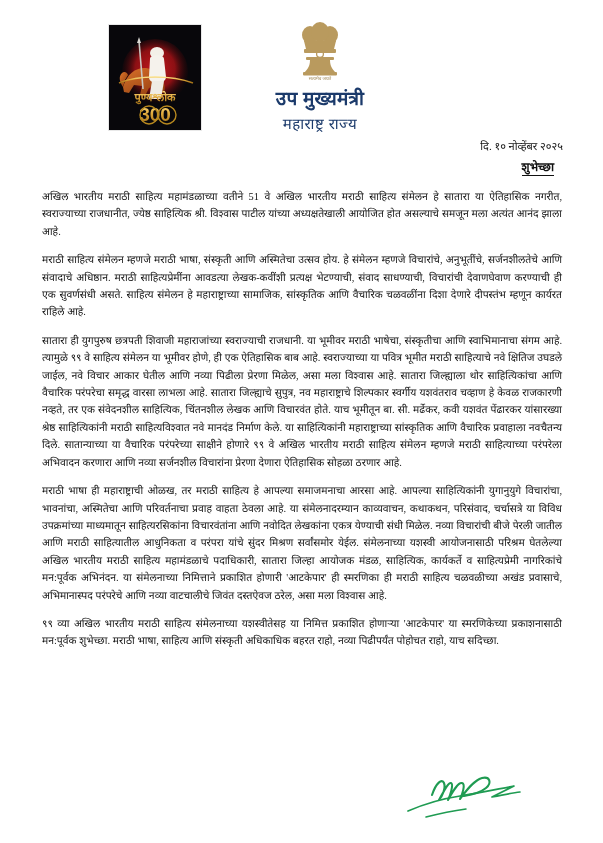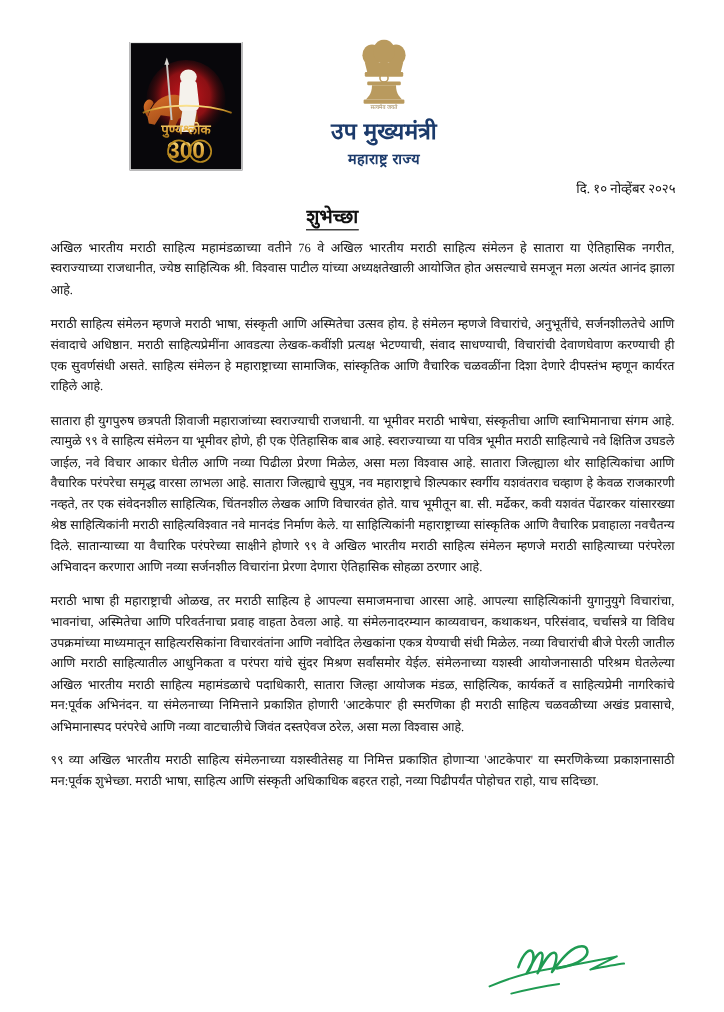--- a/index.html
+++ b/index.html
@@ -21,21 +21,20 @@
     height: 843px;
     position: relative;
     box-sizing: border-box;
     background: #ffffff;
   }
 
   
   .header {
     position: relative;
     height: 136px;
-    margin-top: 11px;
   }
   .logo-commemorative {
     position: absolute;
     left: 108px;
     top: 24px;
     width: 92px;
     height: 105px;
     background: #07060a;
     border: 1px solid #e8e8e8;
     overflow: hidden;
@@ -58,22 +57,22 @@
   .dept-title {
     margin-top: 5px;
     font-size: 19px;
     font-weight: bold;
     color: #1b3a6b;
     font-family: "Liberation Sans", sans-serif;
     letter-spacing: .2px;
   }
   .dept-sub {
     margin-top: 2px;
-    font-size: 12px;
-    font-weight: bold;
+    font-size: 15px;
+    font-weight: normal;
     color: #1b3a6b;
     font-family: "Liberation Sans", sans-serif;
     letter-spacing: .4px;
   }
 
   
   .date-line {
     position: absolute;
     right: 40px;
     top: 138px;
@@ -81,22 +80,22 @@
     color: #141414;
     font-family: "Liberation Serif", serif;
   }
 
   
   .doc-title {
     position: absolute;
     top: 158px;
     left: 0;
     width: 554px;
-    text-align: center;
-    font-size: 16px;
+    text-align: right;
+    font-size: 12px;
     font-weight: bold;
     color: #101010;
   }
   .doc-title span {
     border-bottom: 1px solid #101010;
     padding-bottom: 1px;
   }
 
   
   .body-wrap {
@@ -209,21 +208,21 @@
     </div>
   </div>
 
   <div class="date-line">दि. १० नोव्हेंबर २०२५</div>
 
   <div class="doc-title">
     <span>शुभेच्छा</span>
   </div>
 
   <div class="body-wrap">
-    <p class="para">अखिल भारतीय मराठी साहित्य महामंडळाच्या वतीने 76 वे अखिल भारतीय मराठी साहित्य संमेलन हे सातारा या ऐतिहासिक नगरीत, स्वराज्याच्या राजधानीत, ज्येष्ठ साहित्यिक श्री. विश्वास पाटील यांच्या अध्यक्षतेखाली आयोजित होत असल्याचे समजून मला अत्यंत आनंद झाला आहे.</p>
+    <p class="para">अखिल भारतीय मराठी साहित्य महामंडळाच्या वतीने 51 वे अखिल भारतीय मराठी साहित्य संमेलन हे सातारा या ऐतिहासिक नगरीत, स्वराज्याच्या राजधानीत, ज्येष्ठ साहित्यिक श्री. विश्वास पाटील यांच्या अध्यक्षतेखाली आयोजित होत असल्याचे समजून मला अत्यंत आनंद झाला आहे.</p>
     <p class="para">मराठी साहित्य संमेलन म्हणजे मराठी भाषा, संस्कृती आणि अस्मितेचा उत्सव होय. हे संमेलन म्हणजे विचारांचे, अनुभूतींचे, सर्जनशीलतेचे आणि संवादाचे अधिष्ठान. मराठी साहित्यप्रेमींना आवडत्या लेखक-कवींशी प्रत्यक्ष भेटण्याची, संवाद साधण्याची, विचारांची देवाणघेवाण करण्याची ही एक सुवर्णसंधी असते. साहित्य संमेलन हे महाराष्ट्राच्या सामाजिक, सांस्कृतिक आणि वैचारिक चळवळींना दिशा देणारे दीपस्तंभ म्हणून कार्यरत राहिले आहे.</p>
     <p class="para">सातारा ही युगपुरुष छत्रपती शिवाजी महाराजांच्या स्वराज्याची राजधानी. या भूमीवर मराठी भाषेचा, संस्कृतीचा आणि स्वाभिमानाचा संगम आहे. त्यामुळे ९९ वे साहित्य संमेलन या भूमीवर होणे, ही एक ऐतिहासिक बाब आहे. स्वराज्याच्या या पवित्र भूमीत मराठी साहित्याचे नवे क्षितिज उघडले जाईल, नवे विचार आकार घेतील आणि नव्या पिढीला प्रेरणा मिळेल, असा मला विश्वास आहे. सातारा जिल्ह्याला थोर साहित्यिकांचा आणि वैचारिक परंपरेचा समृद्ध वारसा लाभला आहे. सातारा जिल्ह्याचे सुपुत्र, नव महाराष्ट्राचे शिल्पकार स्वर्गीय यशवंतराव चव्हाण हे केवळ राजकारणी नव्हते, तर एक संवेदनशील साहित्यिक, चिंतनशील लेखक आणि विचारवंत होते. याच भूमीतून बा. सी. मर्ढेकर, कवी यशवंत पेंढारकर यांसारख्या श्रेष्ठ साहित्यिकांनी मराठी साहित्यविश्वात नवे मानदंड निर्माण केले. या साहित्यिकांनी महाराष्ट्राच्या सांस्कृतिक आणि वैचारिक प्रवाहाला नवचैतन्य दिले. सातान्याच्या या वैचारिक परंपरेच्या साक्षीने होणारे ९९ वे अखिल भारतीय मराठी साहित्य संमेलन म्हणजे मराठी साहित्याच्या परंपरेला अभिवादन करणारा आणि नव्या सर्जनशील विचारांना प्रेरणा देणारा ऐतिहासिक सोहळा ठरणार आहे.</p>
     <p class="para">मराठी भाषा ही महाराष्ट्राची ओळख, तर मराठी साहित्य हे आपल्या समाजमनाचा आरसा आहे. आपल्या साहित्यिकांनी युगानुयुगे विचारांचा, भावनांचा, अस्मितेचा आणि परिवर्तनाचा प्रवाह वाहता ठेवला आहे. या संमेलनादरम्यान काव्यवाचन, कथाकथन, परिसंवाद, चर्चासत्रे या विविध उपक्रमांच्या माध्यमातून साहित्यरसिकांना विचारवंतांना आणि नवोदित लेखकांना एकत्र येण्याची संधी मिळेल. नव्या विचारांची बीजे पेरली जातील आणि मराठी साहित्यातील आधुनिकता व परंपरा यांचे सुंदर मिश्रण सर्वांसमोर येईल. संमेलनाच्या यशस्वी आयोजनासाठी परिश्रम घेतलेल्या अखिल भारतीय मराठी साहित्य महामंडळाचे पदाधिकारी, सातारा जिल्हा आयोजक मंडळ, साहित्यिक, कार्यकर्ते व साहित्यप्रेमी नागरिकांचे मन:पूर्वक अभिनंदन. या संमेलनाच्या निमित्ताने प्रकाशित होणारी 'आटकेपार' ही स्मरणिका ही मराठी साहित्य चळवळीच्या अखंड प्रवासाचे, अभिमानास्पद परंपरेचे आणि नव्या वाटचालीचे जिवंत दस्तऐवज ठरेल, असा मला विश्वास आहे.</p>
     <p class="para">९९ व्या अखिल भारतीय मराठी साहित्य संमेलनाच्या यशस्वीतेसह या निमित्त प्रकाशित होणाऱ्या 'आटकेपार' या स्मरणिकेच्या प्रकाशनासाठी मन:पूर्वक शुभेच्छा. मराठी भाषा, साहित्य आणि संस्कृती अधिकाधिक बहरत राहो, नव्या पिढीपर्यंत पोहोचत राहो, याच सदिच्छा.</p>
   </div>
 
   <div class="sign-area">
     <div class="sign-ink">
       <svg width="190" height="56" viewBox="0 0 190 56" xmlns="http://www.w3.org/2000/svg">
         <g fill="none" stroke="#1f9b52" stroke-linecap="round" stroke-linejoin="round">

